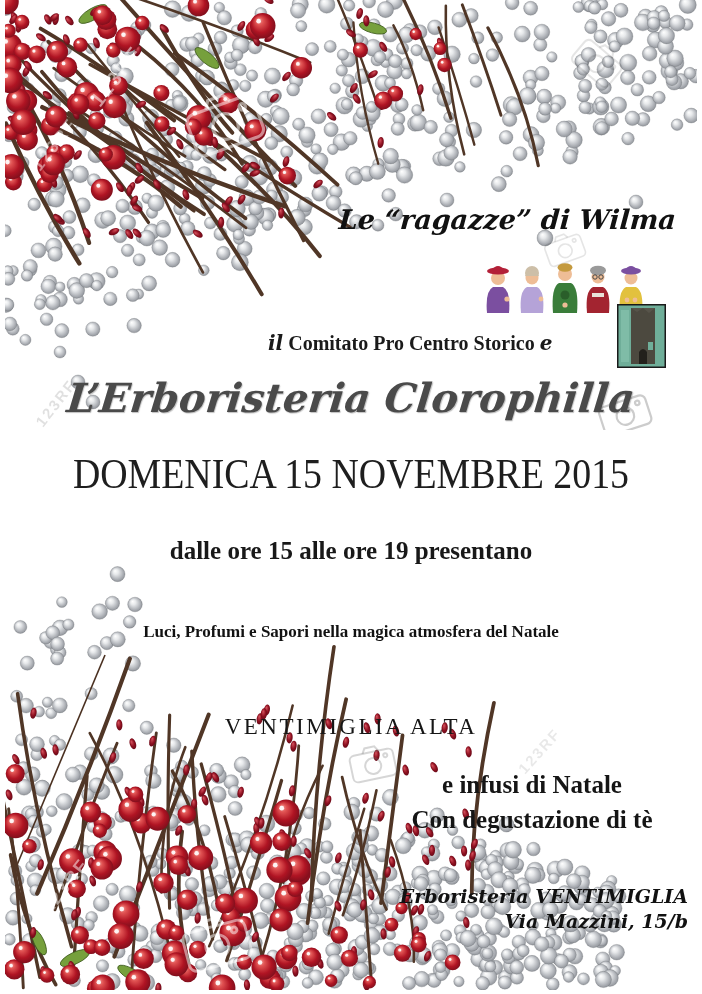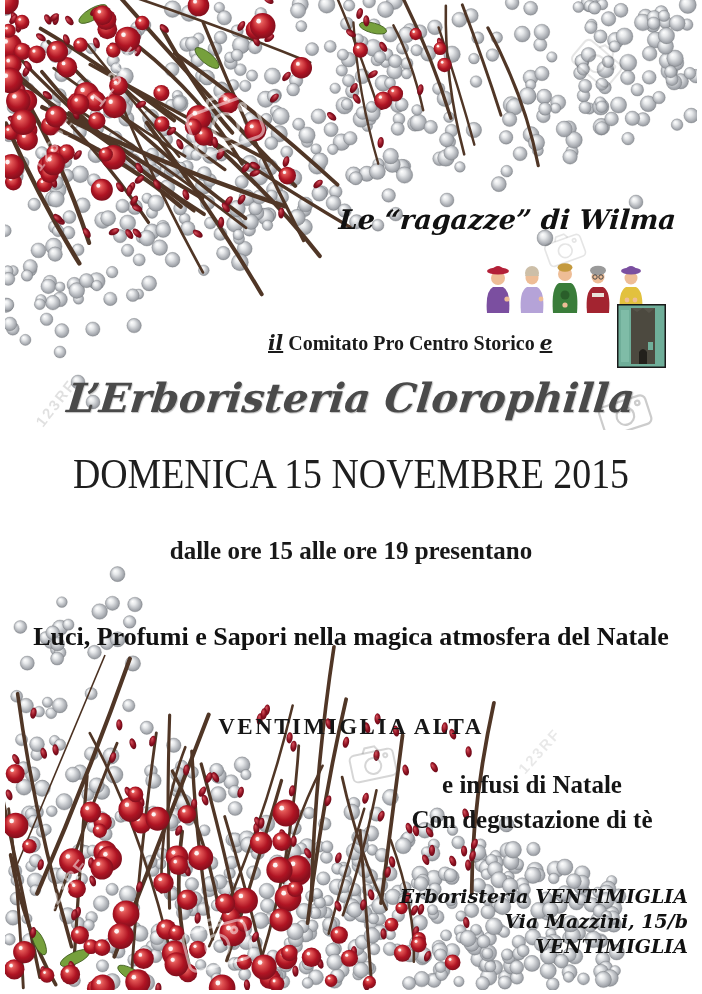--- a/index.html
+++ b/index.html
@@ -9,37 +9,37 @@
   #decor-top{left:5px;top:0;}
   #decor-bottom{left:5px;top:560px;}
   .t{position:absolute;white-space:nowrap;z-index:5;color:#141414;}
   .center{left:0;right:0;text-align:center;}
 
   .script{font-style:italic;font-weight:bold;font-family:"DejaVu Serif","Liberation Serif",serif;}
   .ragazze{top:204px;right:26px;font-size:27px;color:#111111;transform:skewX(-4deg);}
   .ladies{position:absolute;left:481px;top:249px;width:166px;height:66px;z-index:5;}
   .tower{position:absolute;left:617px;top:304px;width:49px;height:64px;z-index:5;}
   .comitato{left:268px;top:331px;font-size:20px;font-weight:bold;color:#1a1a1a;}
-  .comitato .it{font-style:italic;font-family:"DejaVu Serif",serif;text-decoration:underline;}
+  .comitato .it{font-style:italic;font-family:"DejaVu Serif",serif;}
   .organizer{top:374px;font-size:40px;color:#4a4a4a;transform:skewX(-6deg);text-shadow:1px 1px 1px rgba(0,0,0,.25);}
   .date-line{top:449px;font-size:43px;font-weight:400;letter-spacing:0px;color:#1e1e1e;}
   .date-line span{display:inline-block;transform:scaleX(.88);}
   .time-line{top:505px;font-size:25px;font-weight:bold;color:#181818;margin-top:32px;}
   .white-wrap{top:551px;line-height:1;}
   .white-inner{position:relative;display:inline-block;transform:scaleX(.92);
                font-weight:bold;font-size:64px;letter-spacing:1px;}
   .white-shadow{position:absolute;left:3px;top:3px;color:#1c0807;}
   .white-fill{position:relative;
       background:linear-gradient(180deg,#2b100e 0%,#4d120e 32%,#a0150f 60%,#da1c12 82%,#bc130e 100%);
       -webkit-background-clip:text;background-clip:text;color:transparent;}
-  .subtitle{top:622px;font-size:26px;font-weight:bold;color:#121212;}
+  .subtitle{top:622px;font-size:17px;font-weight:bold;color:#121212;}
   .venue{top:659px;font-size:40px;font-weight:bold;color:#c41d1d;line-height:1.15;
          text-shadow:2.5px 2.5px 0 #220c0c,4px 4px 3px rgba(0,0,0,.35);}
   .venue span{display:inline-block;transform:scaleX(.96);}
-  .venue-city{top:714px;font-size:23px;font-weight:bold;letter-spacing:2.5px;color:#161616;}
+  .venue-city{top:714px;font-size:23px;font-weight:normal;letter-spacing:2.5px;color:#161616;}
   .tasting{top:767px;right:20px;width:300px;text-align:center;font-size:25px;font-weight:bold;
            color:#151515;line-height:1.4;white-space:normal;}
   .contact{top:884px;right:14px;text-align:right;font-size:19px;line-height:1.32;color:#111111;}
   .contact div{white-space:nowrap;}
 </style>
 </head>
 <body>
 
 <div class="poster">
 
@@ -1673,16 +1673,15 @@
   <div class="t center venue-city">VENTIMIGLIA ALTA</div>
 
   <div class="t tasting">
     <div>e infusi di Natale</div>
     <div>Con degustazione di tè</div>
   </div>
 
   <div class="t script contact">
     <div>Erboristeria VENTIMIGLIA</div>
     <div>Via Mazzini, 15/b</div>
-    <div>VENTIMIGLIA</div>
   </div>
 
 </div>
 
 </body></html>

